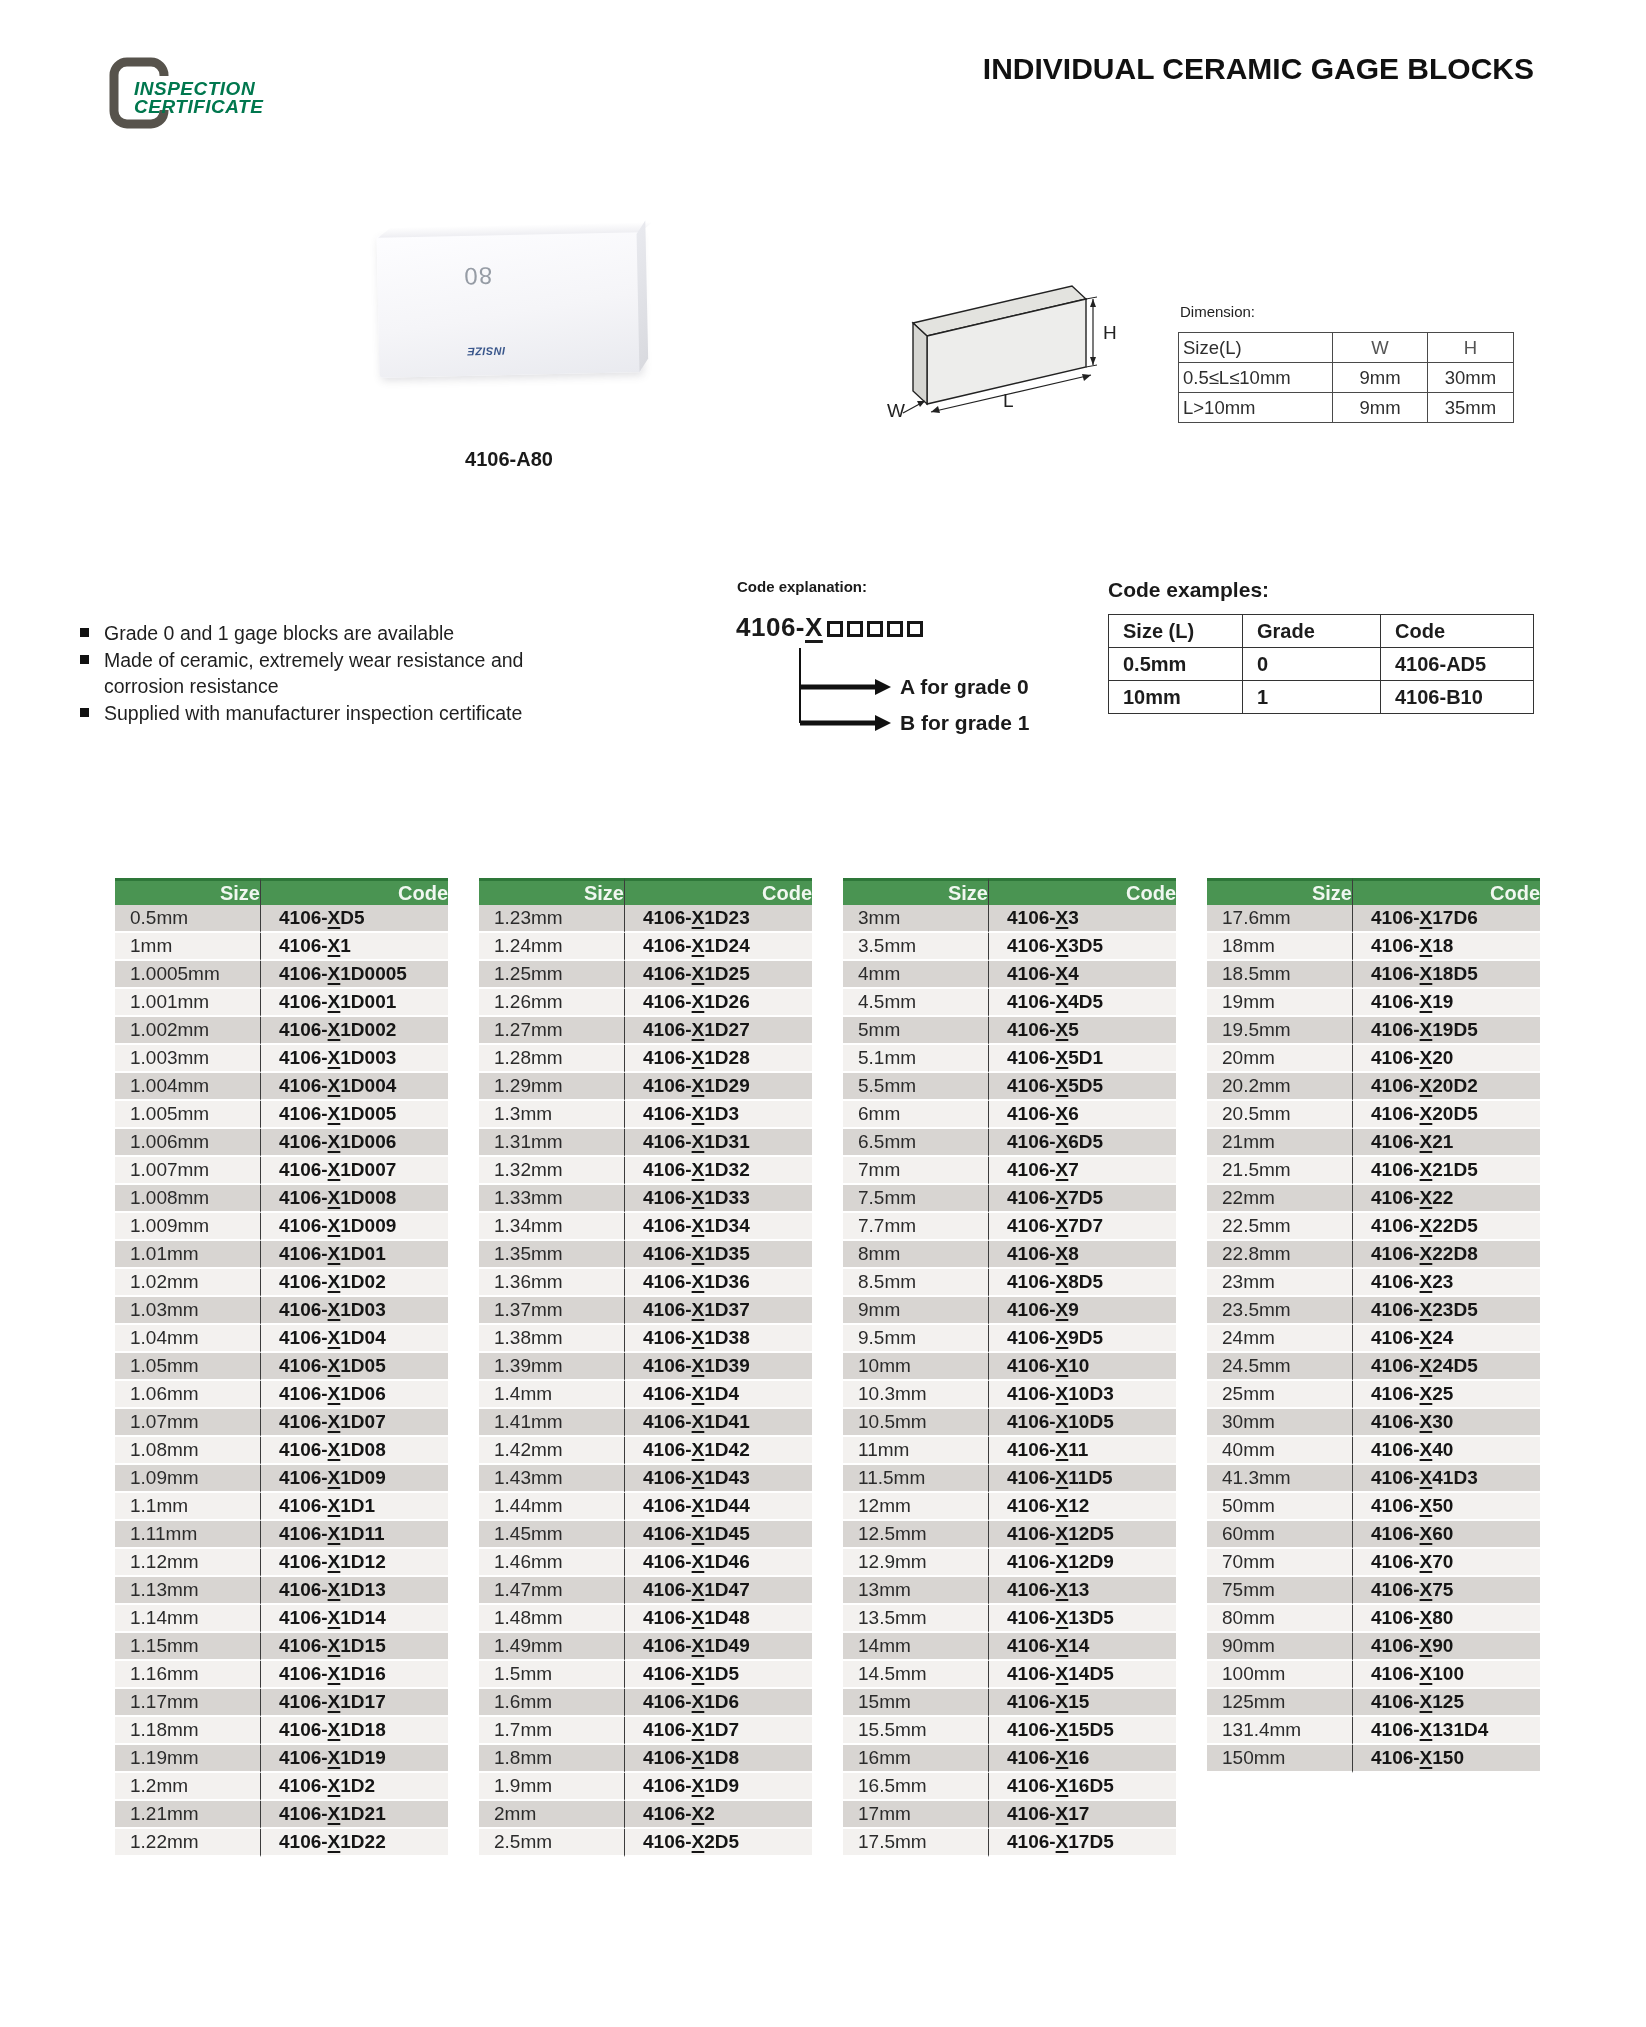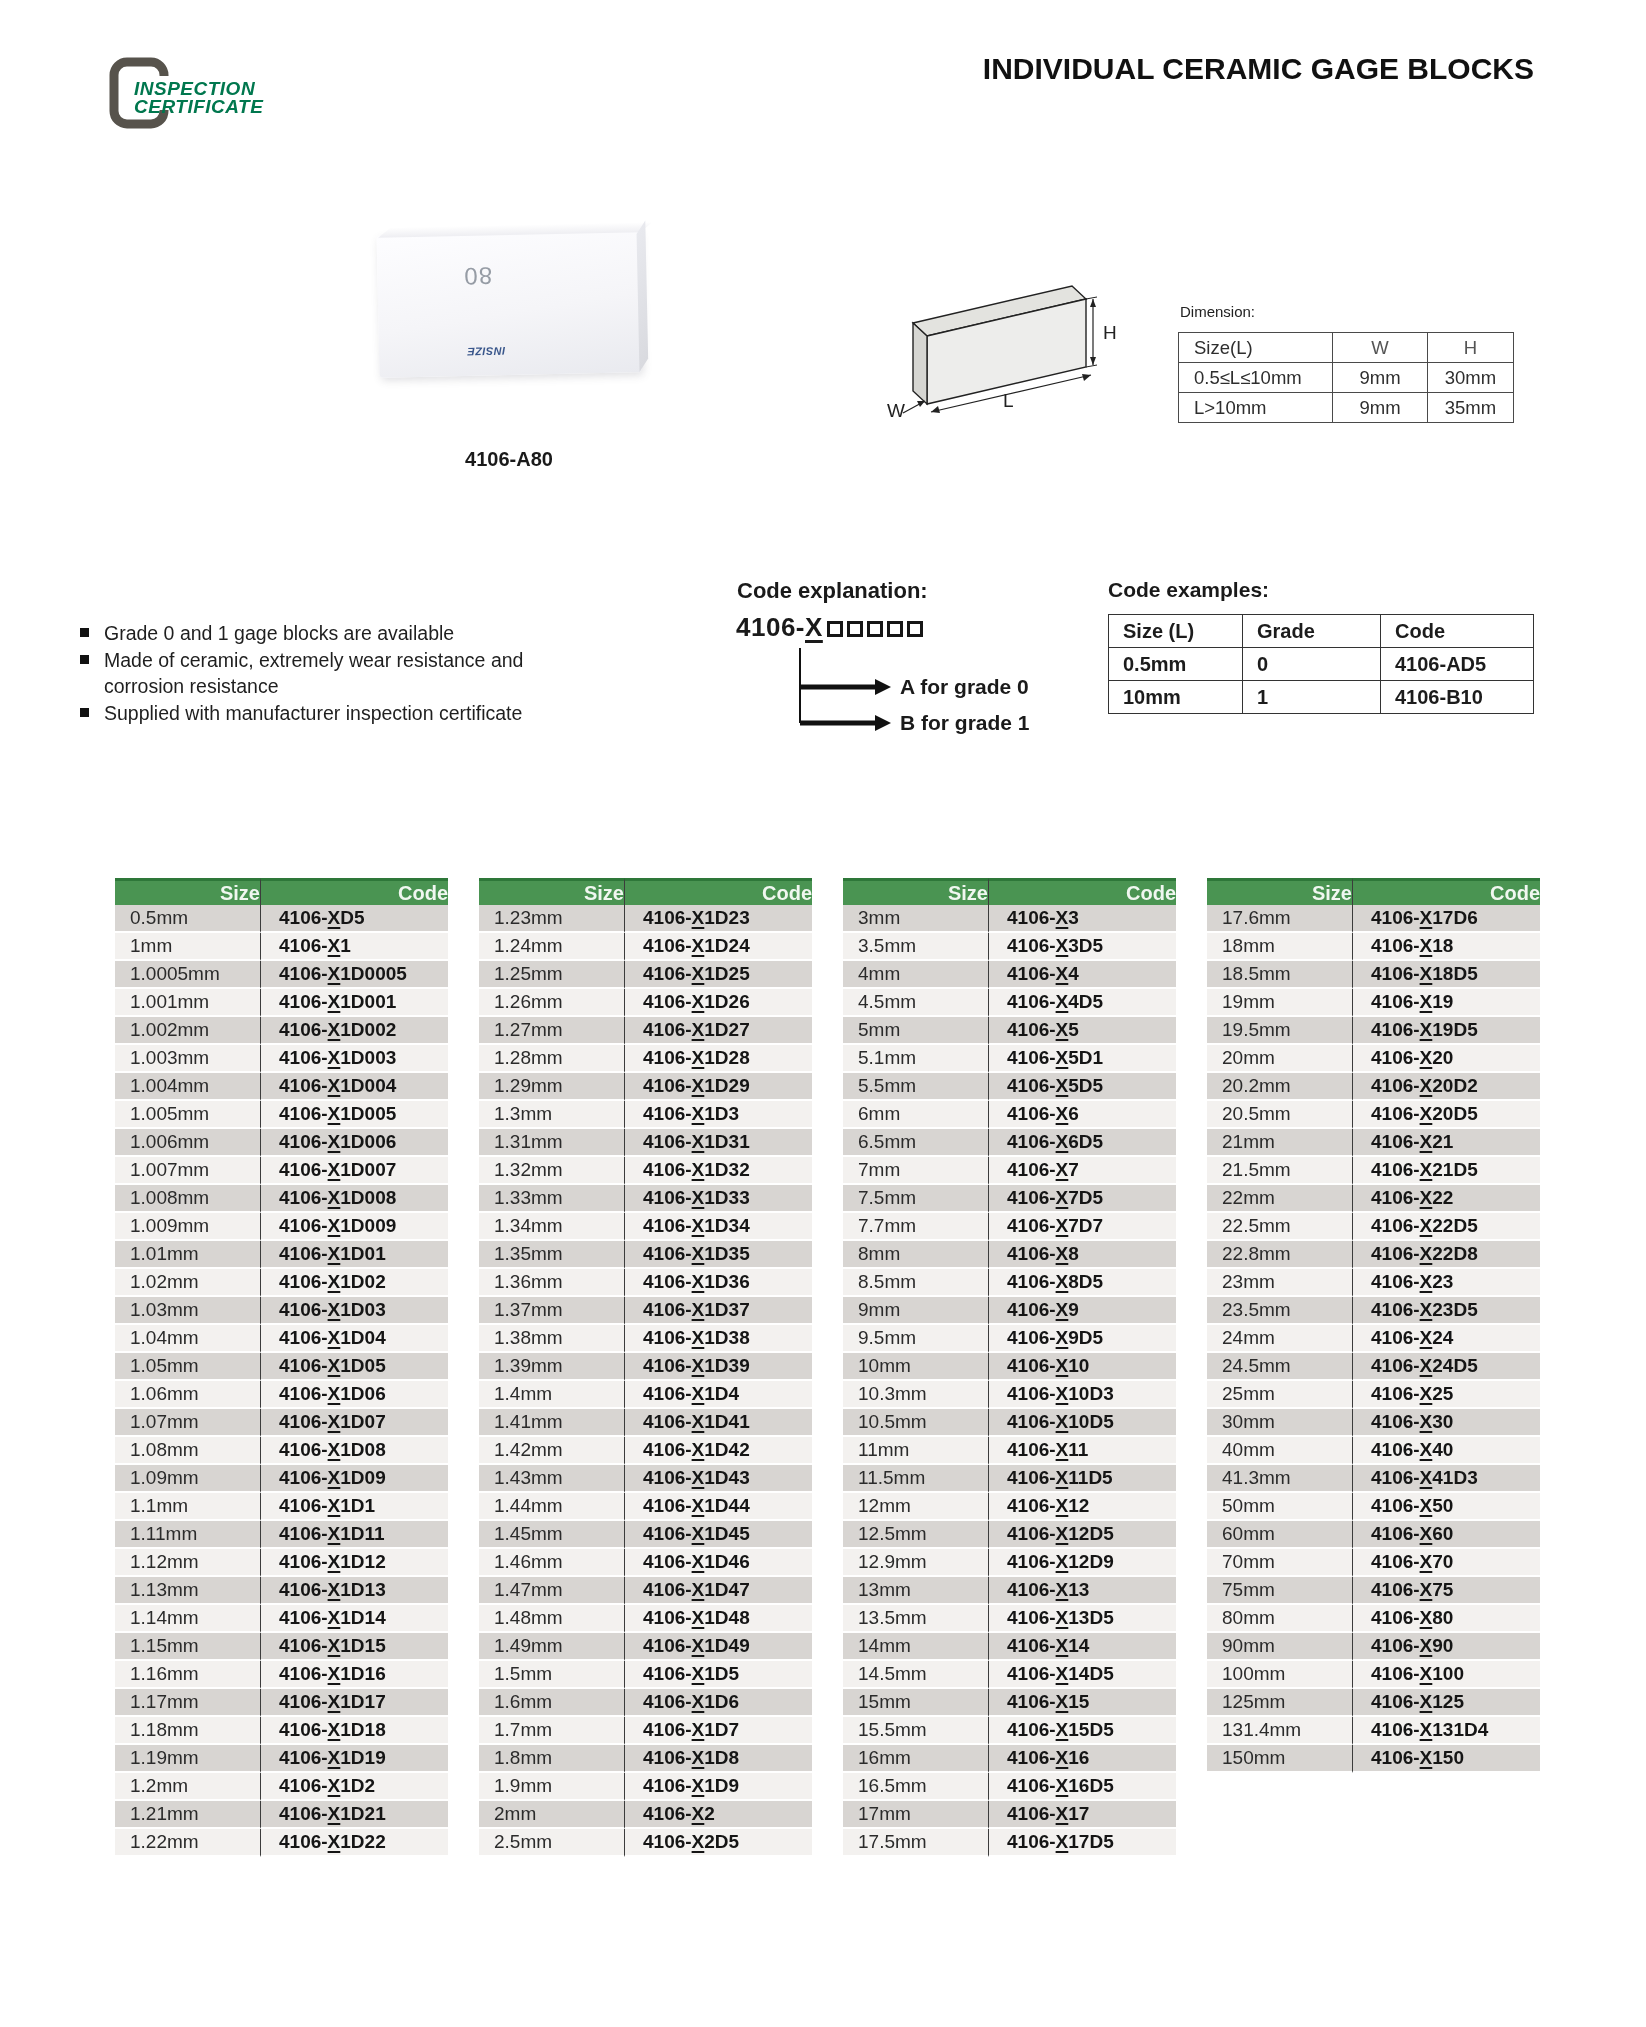--- a/index.html
+++ b/index.html
@@ -31,34 +31,34 @@
            color:#39568b; font-size:11px; font-weight:bold; font-style:italic; letter-spacing:0.5px; }
   .photo-caption { position:absolute; left:378px; top:448px; width:262px; text-align:center;
            font-size:20px; font-weight:bold; }
 
   
   .diagram { position:absolute; left:885px; top:273px; }
 
   
   .dim-heading { position:absolute; left:1180px; top:303px; font-size:15px; color:#222; }
   table.dim { position:absolute; left:1178px; top:332px; border-collapse:collapse; font-size:18.5px; color:#2e2e2e; }
-  table.dim th, table.dim td { border:1px solid #4a4a4a; height:30px; padding:0 15px; font-weight:normal; }
+  table.dim th, table.dim td { border:1px solid #4a4a4a; height:30px; padding:0 4px; font-weight:normal; }
   table.dim .c0 { width:154px; text-align:left; }
   table.dim .c1 { width:95px;  text-align:center; }
   table.dim .c2 { width:86px;  text-align:center; }
   table.dim th.c1, table.dim th.c2 { color:#555; }
 
   
   ul.features { position:absolute; left:78px; top:620px; width:525px; margin:0; padding:0; list-style:none; }
   ul.features li { position:relative; padding-left:26px; font-size:19.5px; line-height:26.5px;
                    color:#1f1f1f; margin:0; }
   ul.features li::before { content:""; position:absolute; left:2px; top:8px; width:9px; height:9px; background:#111; }
 
   
-  .ce-heading { position:absolute; left:737px; top:578px; font-size:22px; font-weight:bold;text-align:center; }
+  .ce-heading { position:absolute; left:737px; top:578px; font-size:15px; font-weight:bold;text-align:center; }
   .ex-heading { position:absolute; left:1108px; top:578px; font-size:21px; font-weight:bold; }
   .ce-formula { position:absolute; left:736px; top:612px; font-size:26px; font-weight:bold; letter-spacing:0.5px; }
   .ce-formula u { text-decoration-thickness:3px; text-underline-offset:4px; }
   .cbox { display:inline-block; width:16px; height:16px; border:3px solid #161616; margin-left:4px;
           vertical-align:baseline; transform:translateY(1px); }
   .ce-arrows { position:absolute; left:795px; top:648px; }
   .branch { position:absolute; left:900px; font-size:21px; font-weight:bold; white-space:nowrap;text-align:right; }
   .branch.b0 { top:675px; } .branch.b1 { top:711px; }
 
   

